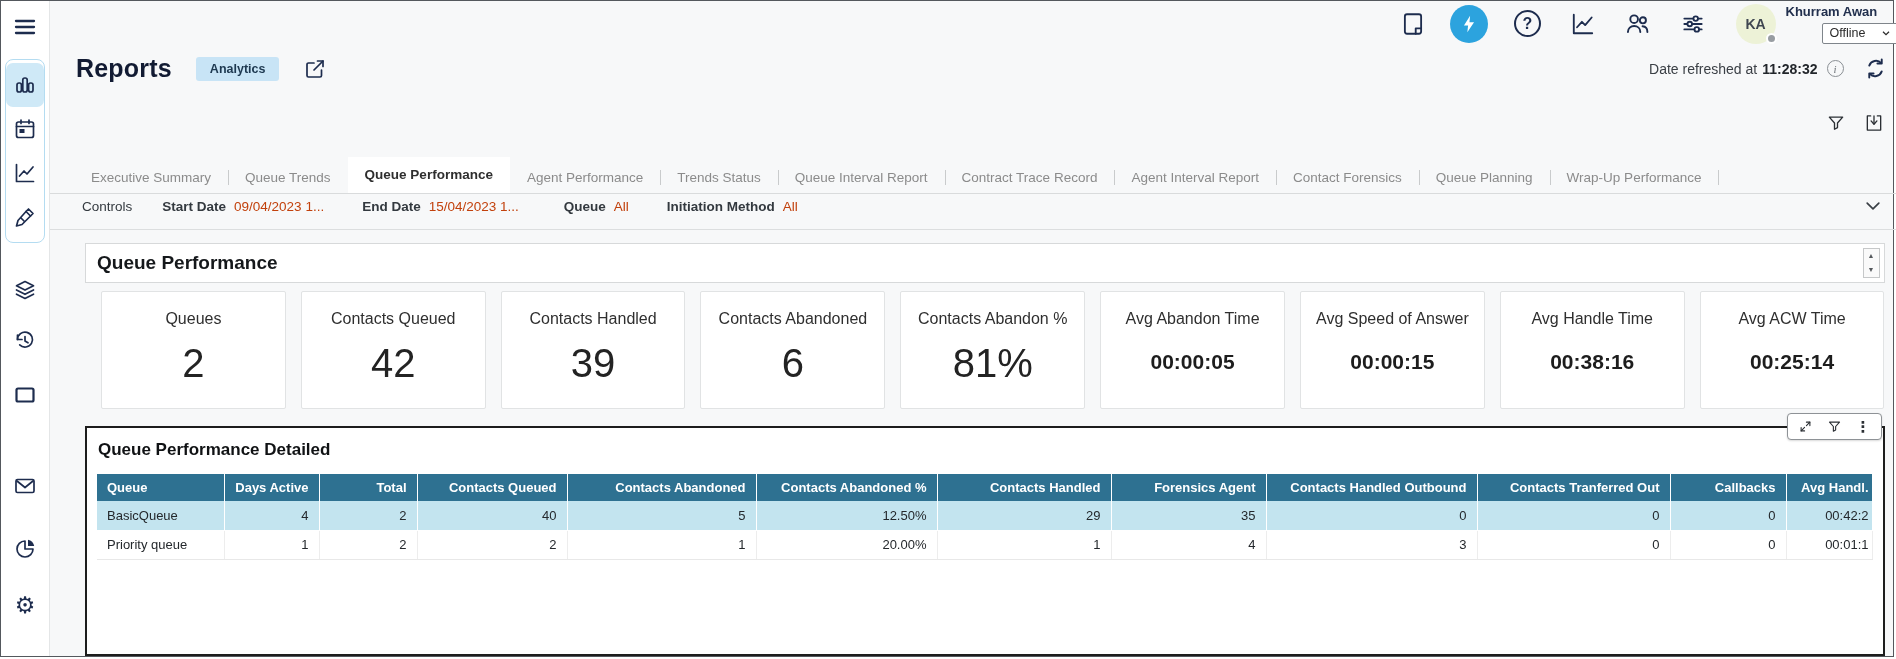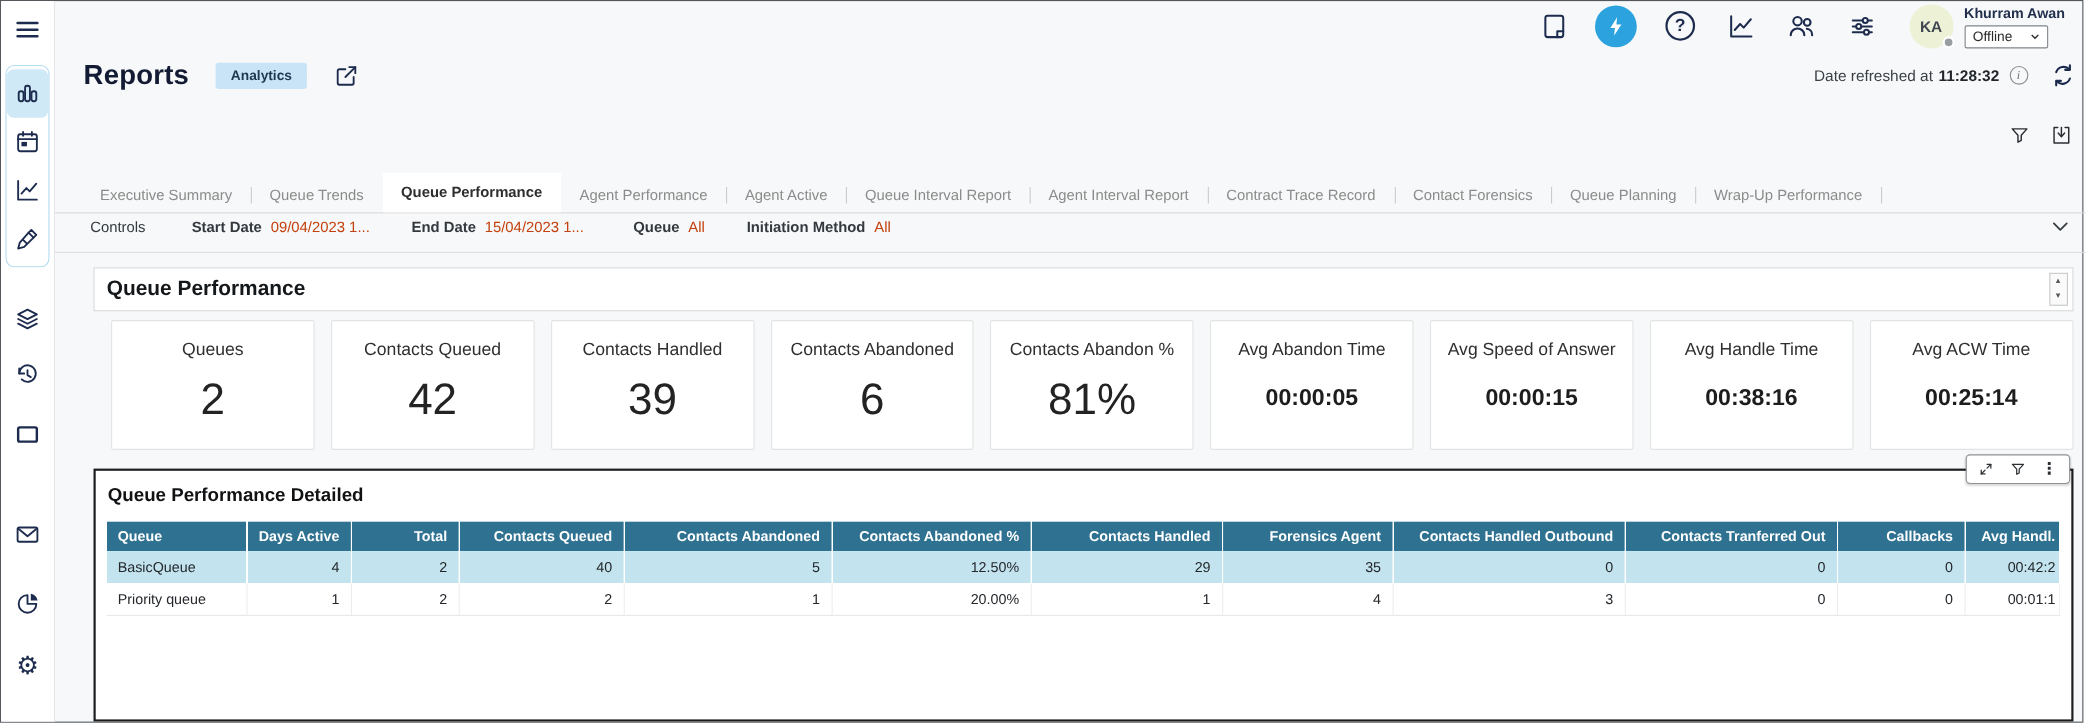--- a/index.html
+++ b/index.html
@@ -31,21 +31,21 @@
     font-size:16px; font-weight:700; display:flex; align-items:center; justify-content:center; }
   .avatar-wrap { position:relative; margin-left:28px; }
   .avatar { width:40px; height:40px; border-radius:50%; background:#edf2d7; color:#3f4650;
     font-size:14px; font-weight:700; display:flex; align-items:center; justify-content:center; }
   .status-dot { position:absolute; right:-1px; bottom:0; width:11px; height:11px; border-radius:50%;
     background:#989da2; border:2px solid #fff; }
   .user-block { margin-left:10px; width:104px; }
   .user-name { font-size:13px; font-weight:700; color:#22304e; white-space:nowrap; }
   .status-select { margin-top:4px; width:76px; height:21px; border:1px solid #7f858b; border-radius:2px;
     background:#fff; display:flex; align-items:center; justify-content:space-between; padding:0 5px 0 7px;
-    font-size:12.5px; color:#2b2b2b; cursor:pointer; }
+    font-size:12.5px; color:#2b2b2b; cursor:pointer;margin-left:36px; }
 
   
   .page-header { height:48px; display:flex; align-items:center; padding:0 10px 0 26px; }
   .page-title { font-size:25px; font-weight:800; color:#121b33; letter-spacing:0.2px; }
   .badge { margin-left:24px; background:#c8e4f6; color:#1d3850; font-size:12.5px; font-weight:700;
     padding:5px 14px; border-radius:3px; }
   .ext-link { margin-left:24px; width:24px; height:24px; cursor:pointer; }
   .header-right { margin-left:auto; display:flex; align-items:center; font-size:14px; color:#3a3f45; }
   .refresh-time { font-weight:700; margin-left:5px; color:#22262b; }
   .info-circle { margin-left:9px; width:17px; height:17px; border:1.5px solid #8a8f94; border-radius:50%;
@@ -70,34 +70,34 @@
   .tab:last-child::after { content:""; position:absolute; right:-1px; top:8px; width:1px; height:15px; background:#c9cbcc; }
   .tab.active { background:#fff; color:#2e2e2e; font-weight:700; height:36px; line-height:36px; z-index:1; }
 
   
   .controls-row { height:38px; display:flex; align-items:center; padding:0 14px 11px 32px;
     border-bottom:1px solid #dcdedf; font-size:13.5px; }
   .controls-label { color:#33393f; }
   .ctl-field { display:flex; align-items:center; }
   .ctl-field .lbl { font-weight:700; color:#33393f; }
   .ctl-field .val { color:#c2410c; margin-left:8px; }
-  .ctl-1 { margin-left:42px; } .ctl-2 { margin-left:38px; } .ctl-3 { margin-left:45px; } .ctl-4 { margin-left:38px; }
+  .ctl-1 { margin-left:30px; } .ctl-2 { margin-left:38px; } .ctl-3 { margin-left:45px; } .ctl-4 { margin-left:38px; }
   .controls-chevron { margin-left:auto; width:22px; height:22px; cursor:pointer; }
   .controls-chevron svg { stroke:#3a3f45; stroke-width:2; }
 
   
   .section-panel { margin:13px 13px 0 35px; height:43px; background:#fff; border:1px solid #d7d9da;
     display:flex; align-items:center; padding-left:11px; position:relative; }
   .section-title { font-size:19px; font-weight:700; color:#15181b; }
   .spinner { position:absolute; right:4px; top:4px; bottom:4px; width:17px; border:1px solid #c6c8c9;
     background:#fafafa; display:flex; flex-direction:column; }
   .spin-btn { flex:1; display:flex; align-items:center; justify-content:center; font-size:7px; color:#55595d; cursor:pointer; }
 
   
-  .cards-row { margin:8px 13px 0 51px; display:flex; gap:15px; height:129px;justify-content:flex-end; }
+  .cards-row { margin:8px 13px 0 51px; display:flex; gap:15px; height:129px; }
   .kpi-card { flex:1; background:#fff; border:1px solid #e1e3e4; border-radius:2px; display:flex;
     flex-direction:column; align-items:center; }
   .kpi-label { margin-top:18px; font-size:16px; color:#2f2f2f; }
   .kpi-value-wrap { flex:1; display:flex; align-items:center; }
   .kpi-big { font-size:40px; color:#232323; padding-bottom:8px; }
   .kpi-time { font-size:21px; font-weight:700; color:#1d1d1d; padding-bottom:12px; }
 
   
   .detailed-wrap { position:relative; margin:17px 13px 0 35px; }
   .float-toolbar { position:absolute; top:-13px; right:3px; height:27px; background:#fff;
@@ -297,24 +297,24 @@
             <path d="M8.5 9.5l3.5 4 3.5-4"></path>
           </svg>
       </span>
     </div>
 
     <div class="tabs-row">
       <span class="tab">Executive Summary</span>
       <span class="tab">Queue Trends</span>
       <span class="tab active">Queue Performance</span>
       <span class="tab">Agent Performance</span>
-      <span class="tab">Agent Active</span>
+      <span class="tab">Trends Status</span>
       <span class="tab">Queue Interval Report</span>
+      <span class="tab">Contract Trace Record</span>
       <span class="tab">Agent Interval Report</span>
-      <span class="tab">Contract Trace Record</span>
       <span class="tab">Contact Forensics</span>
       <span class="tab">Queue Planning</span>
       <span class="tab">Wrap-Up Performance</span>
     </div>
 
     <div class="controls-row">
       <span class="controls-label">Controls</span>
       <span class="ctl-field ctl-1">
         <span class="lbl">Start Date</span>
         <span class="val">09/04/2023 1...</span>

